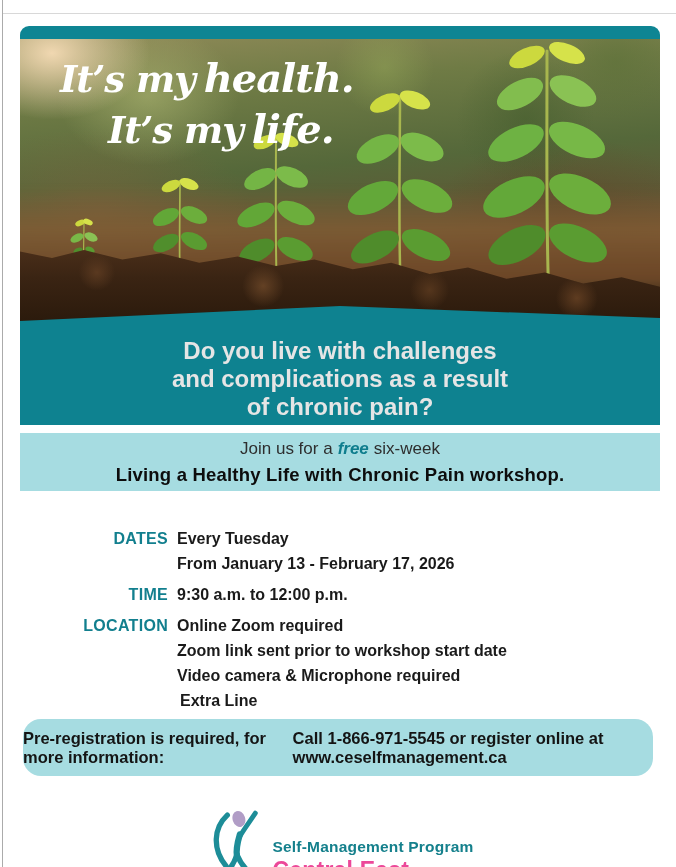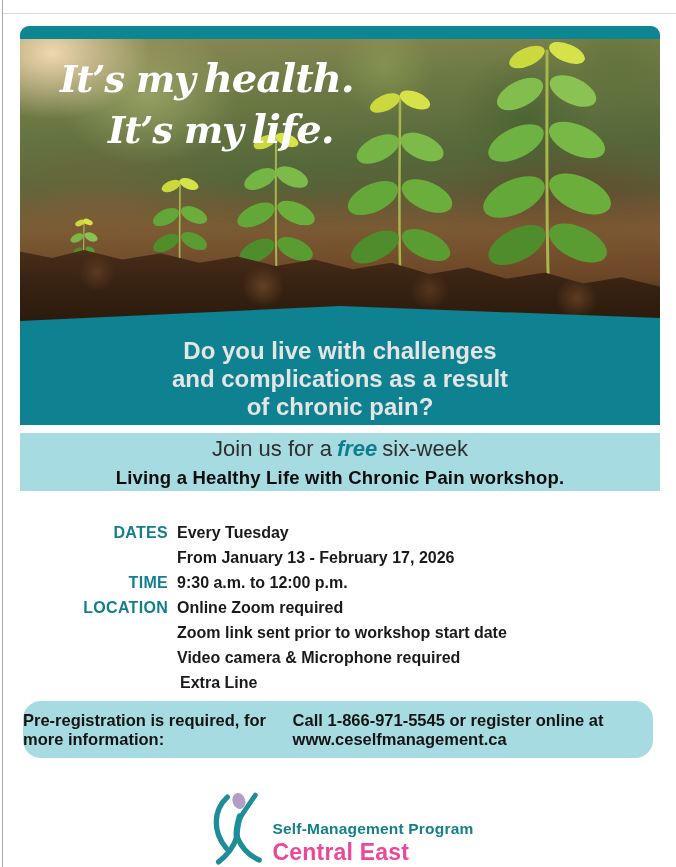--- a/index.html
+++ b/index.html
@@ -40,26 +40,26 @@
   .hero-line em{font-style:italic;font-weight:bold;margin-left:9px;font-size:40px;}
   .hero-line.l2{margin-left:48px;}
 
   .question{position:relative;margin-top:-16px;height:119px;background:#0e8290;
     clip-path:polygon(0 15px,50% 0,100% 12px,100% 100%,0 100%);
     color:#e5e5e5;font-weight:bold;font-size:24px;line-height:28px;text-align:center;
     box-sizing:border-box;padding-top:31px;}
 
   .invite{margin-top:8px;height:58px;background:#a6dce1;display:flex;flex-direction:column;
     align-items:center;justify-content:center;gap:5px;}
-  .invite-l1{font-size:22px;color:#2e2e2e;display:flex;gap:5px;align-items:center;}
+  .invite-l1{font-size:17px;color:#2e2e2e;display:flex;gap:5px;align-items:center;}
   .invite-l1 em{color:#0e7d8d;font-weight:bold;font-style:italic;}
   .invite-l2{font-size:18.5px;font-weight:bold;color:#0d0d0d;letter-spacing:.2px;}
 
   .details{padding-top:29px;}
-  .drow{display:flex;}
+  .drow{display:flex;margin-top:6px;}
   .dlabel{width:148px;text-align:right;margin-right:9px;color:#127f8e;font-weight:bold;
     font-size:16px;line-height:25px;letter-spacing:.3px;}
   .dvals{font-size:16px;font-weight:bold;color:#1a1a1a;line-height:25px;}
 
   .register{margin-top:6px;margin-left:3px;width:630px;height:57px;background:#a6dce1;
     border-radius:18px;display:flex;flex-direction:row;align-items:center;justify-content:center;
     gap:5px;font-size:16.5px;font-weight:bold;color:#141414;}
 
   .logo{margin-top:34px;display:flex;justify-content:center;align-items:flex-end;gap:8px;}
   .logo-text .lp{color:#15808c;font-weight:bold;font-size:15.5px;letter-spacing:.2px;}

